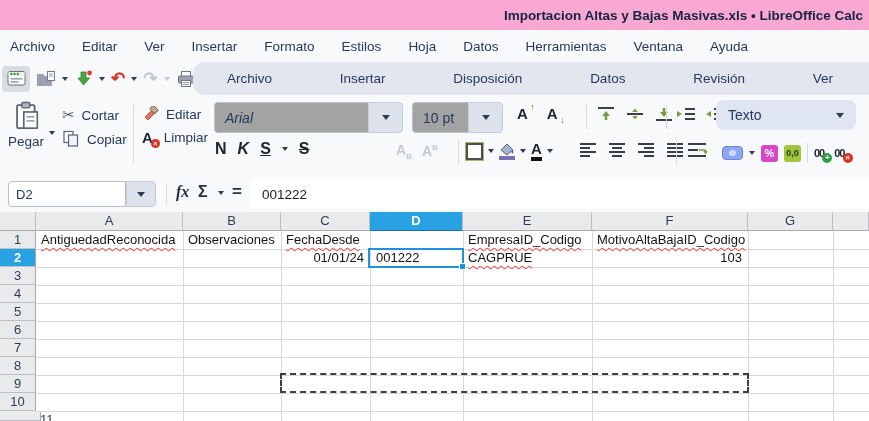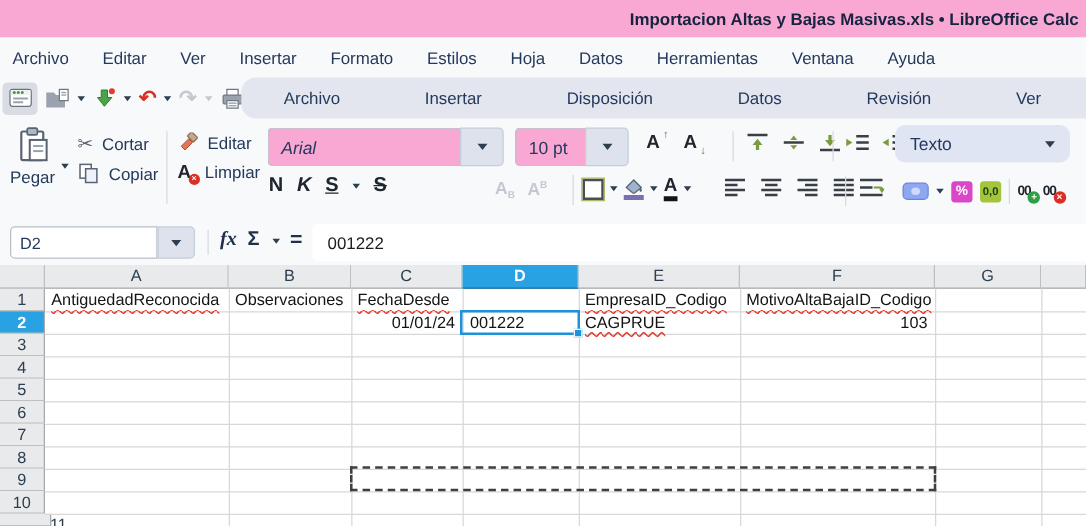--- a/index.html
+++ b/index.html
@@ -31,21 +31,21 @@
 
   
   #toolbar { position:absolute; left:0; top:95px; width:869px; height:80px; background:#f8f9fb; }
   #toolbar .abs { position:absolute; }
   .lbl { font-size:13.5px; color:#24395c; }
   .vsep { width:1px; background:#d7dae1; }
   .stack { display:flex; flex-direction:column; gap:6px; }
   .irow { display:flex; align-items:center; gap:7px; }
 
   .combo { display:flex; height:31px; }
-  .combo .box { background:#f9a8d4; border:1px solid #bcc2cd; border-right:none; border-radius:4px 0 0 4px; display:flex; align-items:center; padding:0 10px; font-size:14px; color:#24395c; }
+  .combo .box { background:#a3a3a3; border:1px solid #bcc2cd; border-right:none; border-radius:4px 0 0 4px; display:flex; align-items:center; padding:0 10px; font-size:14px; color:#24395c; }
   .combo .dd { width:35px; background:#dde2ec; border:1px solid #c6ccd8; border-radius:0 4px 4px 0; display:flex; align-items:center; justify-content:center; }
 
   .fmt { font-size:16px; font-weight:800; color:#20262e; line-height:1; }
   .fmt.i { font-style:italic; }
   .fmt.u { text-decoration:underline; }
   .fmt.s { text-decoration:line-through; }
   .gray { color:#c3c8d1; font-weight:800; font-size:14px; }
   .gray sub, .gray sup { font-size:8px; }
 
   .numpill { position:absolute; left:716px; top:5px; width:140px; height:30px; background:#dfe5f2; border-radius:8px; display:flex; align-items:center; justify-content:space-between; padding:0 12px; }

